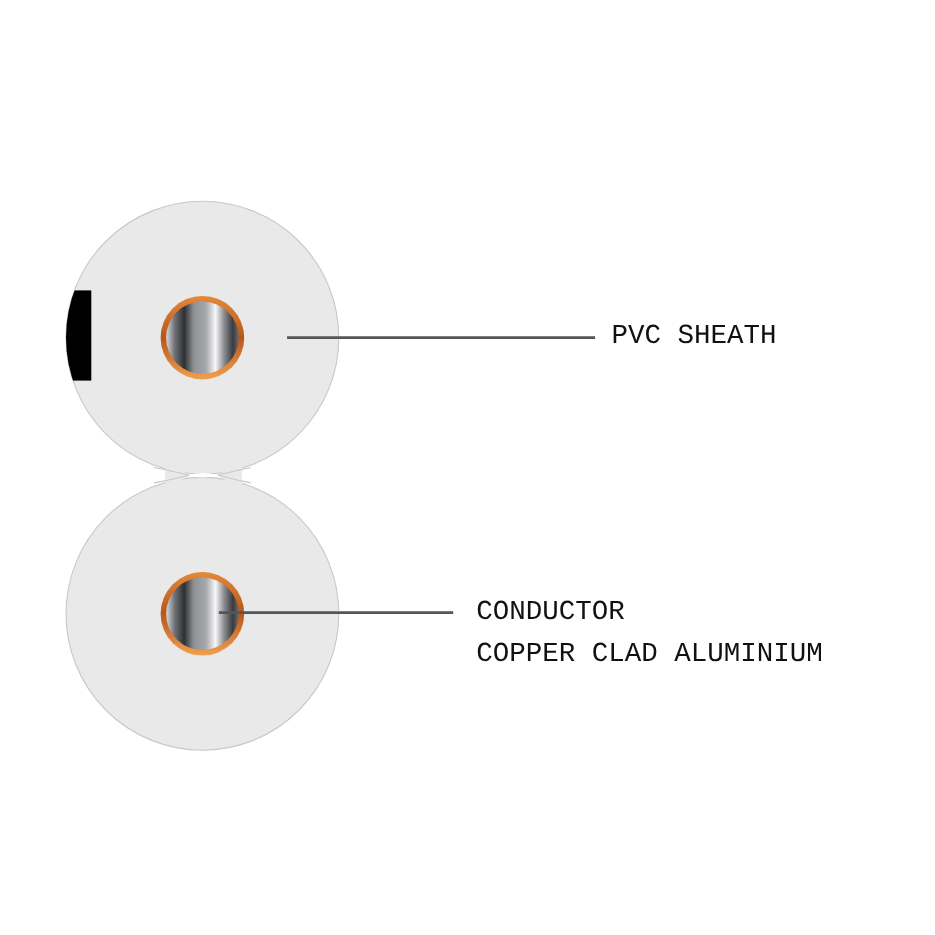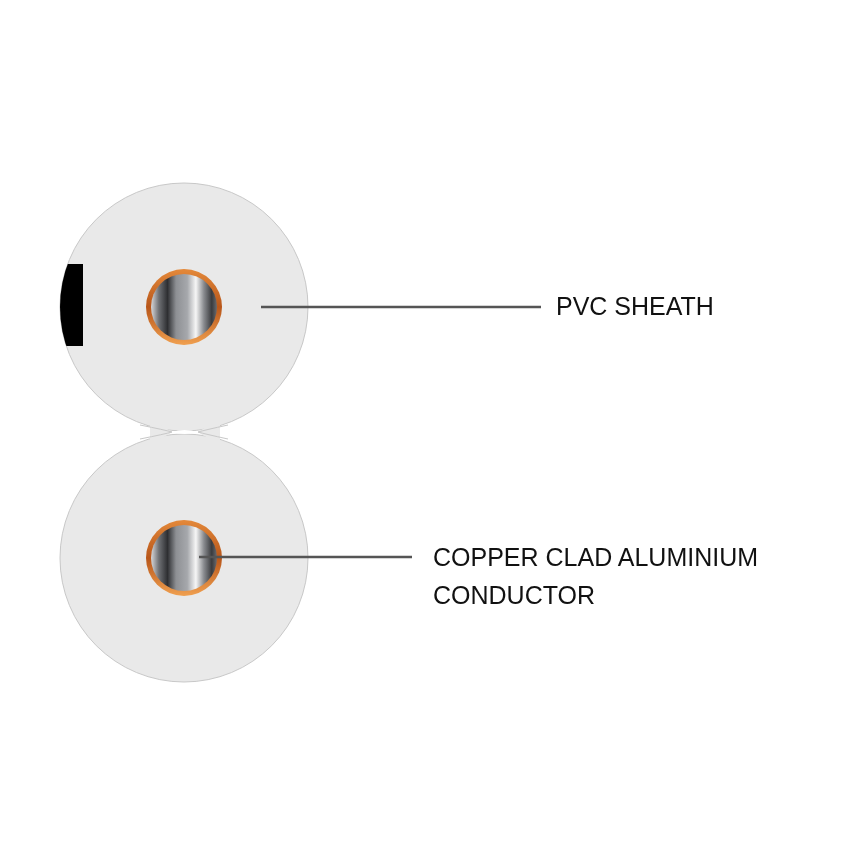--- a/index.html
+++ b/index.html
@@ -15,21 +15,21 @@
     }
     #diagram {
       position: absolute;
       left: 0;
       top: 0;
       width: 850px;
       height: 850px;
     }
     .label {
       position: absolute;
-      font-family: Liberation Sans, sans-serif;
+      font-family: Liberation Mono, monospace;
       font-size: 25px;
       color: #111111;
       letter-spacing: 0px;
       line-height: 38px;
       white-space: nowrap;
     }
     #label-sheath {
       left: 556px;
       top: 287px;
     }
@@ -88,15 +88,15 @@
     <circle cx="184" cy="558" r="38" fill="url(#copper)"></circle>
     <circle cx="184" cy="558" r="33" fill="url(#alu)"></circle>
   </g>
 
   <line x1="261" y1="307" x2="541" y2="307" stroke="#555555" stroke-width="2.5"></line>
   <line x1="199" y1="557" x2="412" y2="557" stroke="#555555" stroke-width="2.5"></line>
 </svg>
 
 <div id="label-sheath" class="label">PVC SHEATH</div>
 <div id="label-conductor" class="label">
+  <div>CONDUCTOR</div>
   <div>COPPER CLAD ALUMINIUM</div>
-  <div>CONDUCTOR</div>
 </div>
 
 </body></html>

